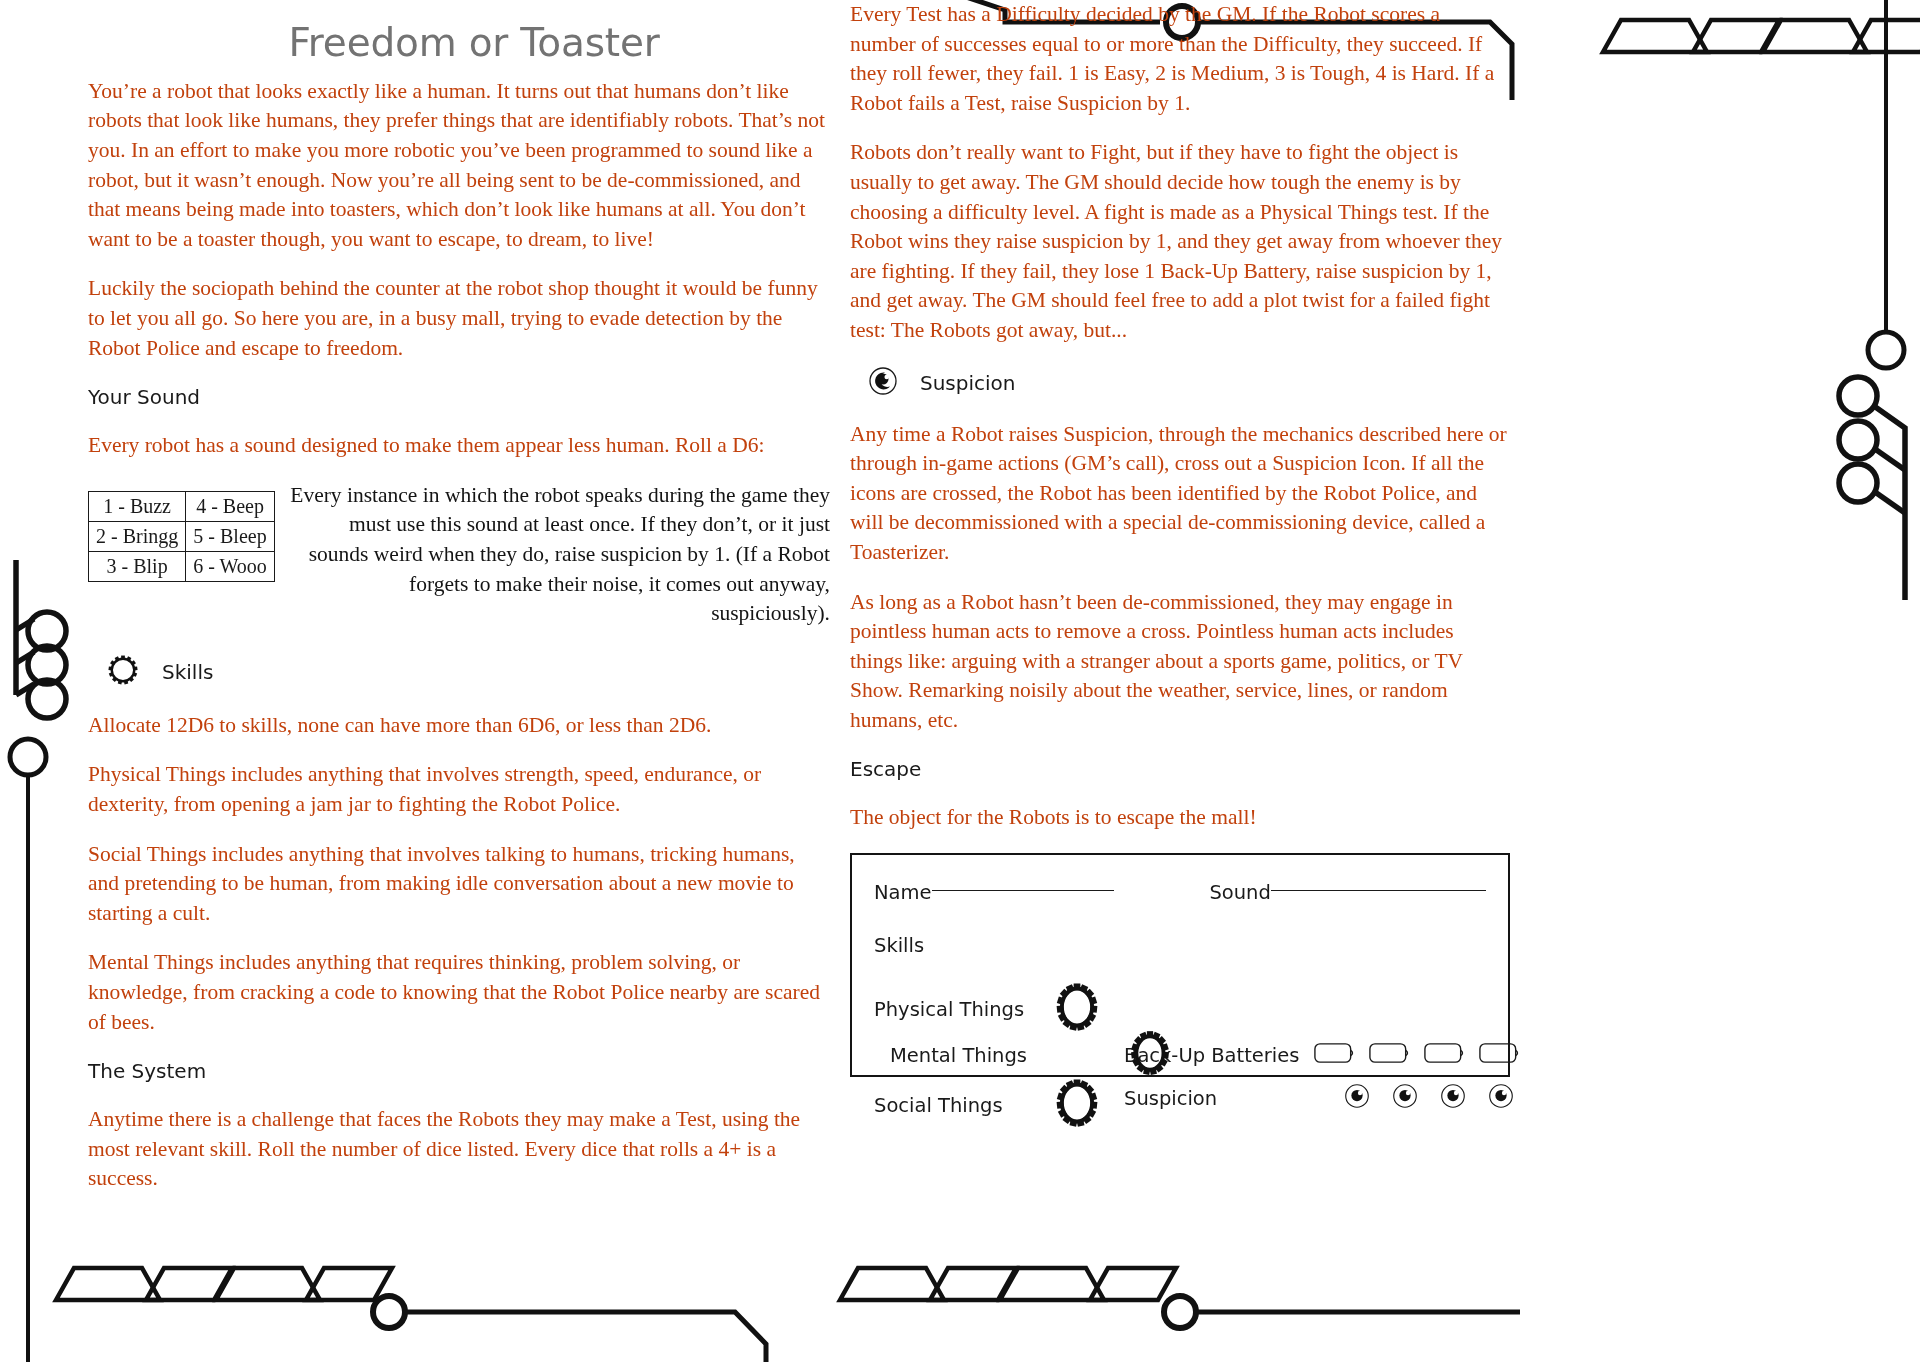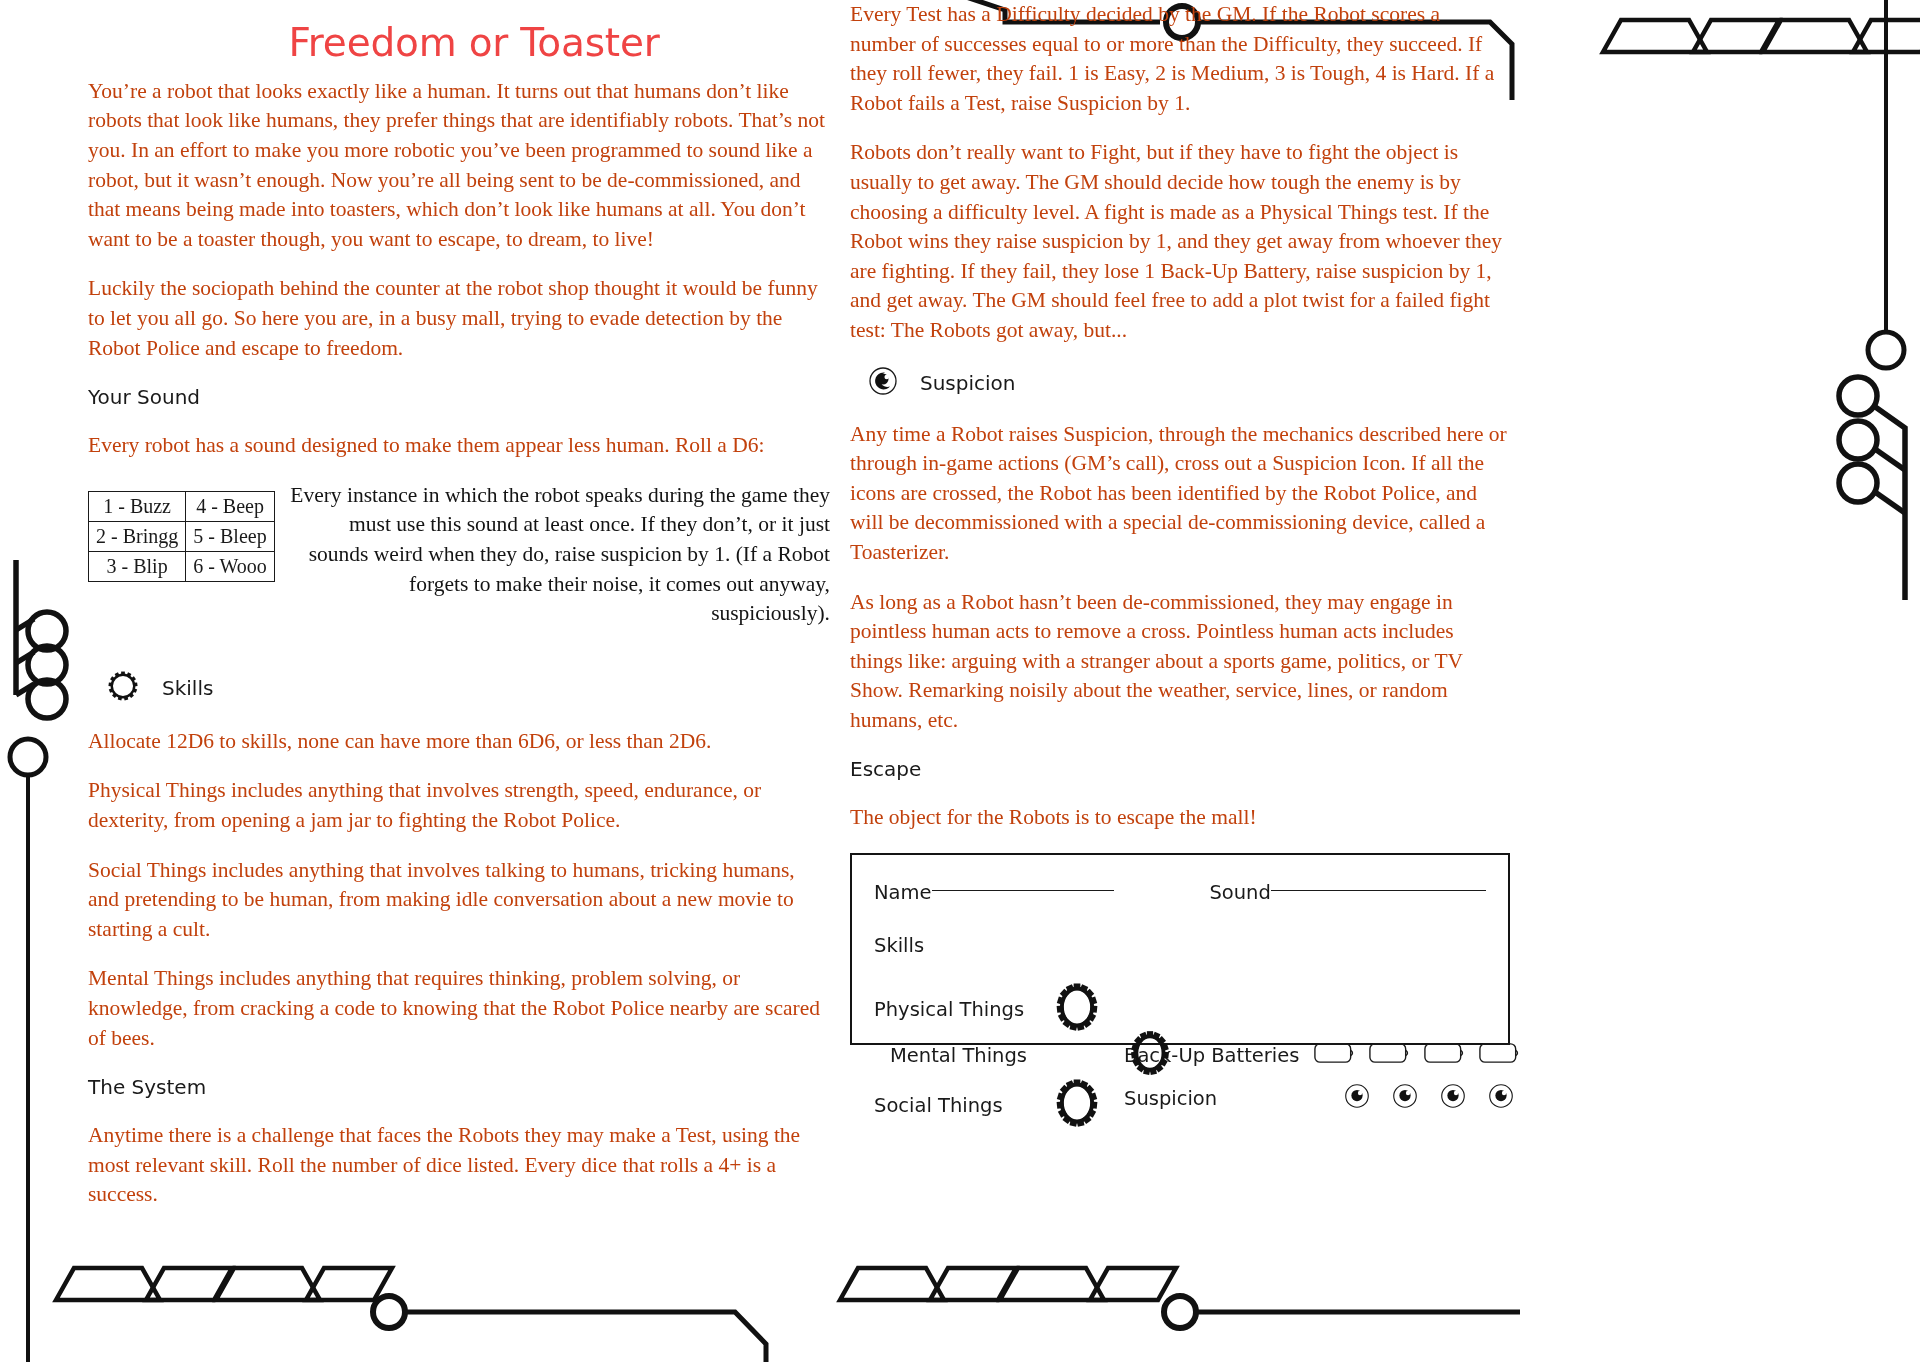--- a/index.html
+++ b/index.html
@@ -53,21 +53,21 @@
 
   h1.title {
     font-family: "DejaVu Sans", sans-serif;
     font-weight: 400;
     font-size: 39px;
     line-height: 1.1;
     letter-spacing: -0.2px;
     text-align: center;
     margin: 0 0 12px 0;
     padding-left: 30px;
-    color: #ef4444;
+    color: #737373;
   }
 
   p.body {
     font-family: "Liberation Serif", serif;
     font-size: 21.5px;
     line-height: 29.6px;
     margin: 0 0 20px 0;
     text-align: left;
     color: #c2410c;
   }
@@ -93,21 +93,21 @@
     font-family: "DejaVu Sans", sans-serif;
     font-size: 20px;
     color: #1a1a1a;
   }
 
   
   .sound-wrap {
     display: flex;
     align-items: flex-start;
     gap: 14px;
-    margin-bottom: 40px;
+    margin-bottom: 24px;
   }
   table.sound-table {
     border-collapse: collapse;
     margin-top: 10px;
     flex: 0 0 auto;
   }
   table.sound-table td {
     border: 1.6px solid #1a1a1a;
     font-family: "Liberation Serif", serif;
     font-size: 20px;
@@ -129,21 +129,21 @@
     display: inline-block;
     vertical-align: -4px;
     margin: 0 6px;
   }
 
   
   .sheet {
     border: 2.4px solid #141414;
     box-sizing: border-box;
     width: 660px;
-    height: 192px;
+    height: 224px;
     padding: 26px 22px 10px 22px;
     position: relative;
     margin-top: 18px;
   }
   .sheet .row {
     display: flex;
     align-items: center;
   }
   .sheet-lbl {
     font-family: "DejaVu Sans", sans-serif;

